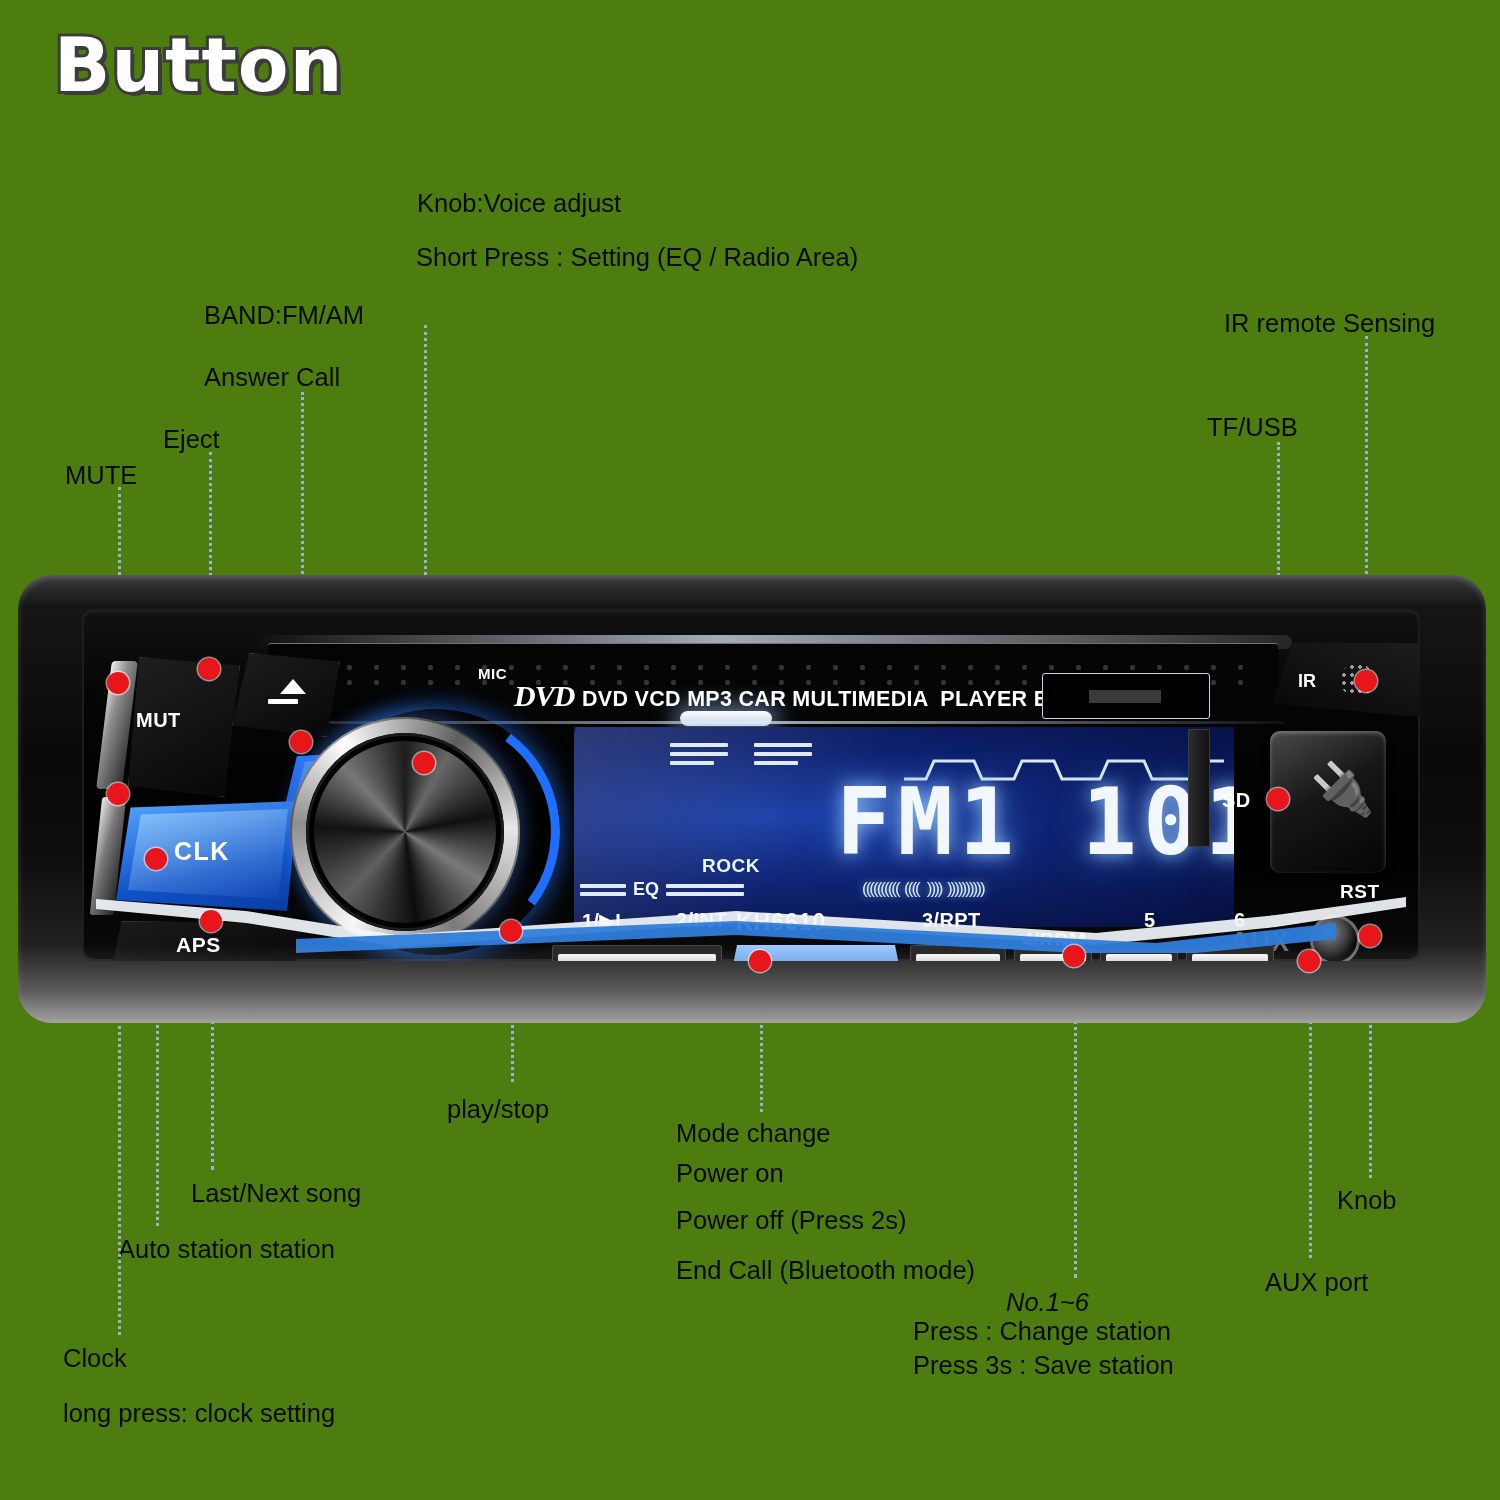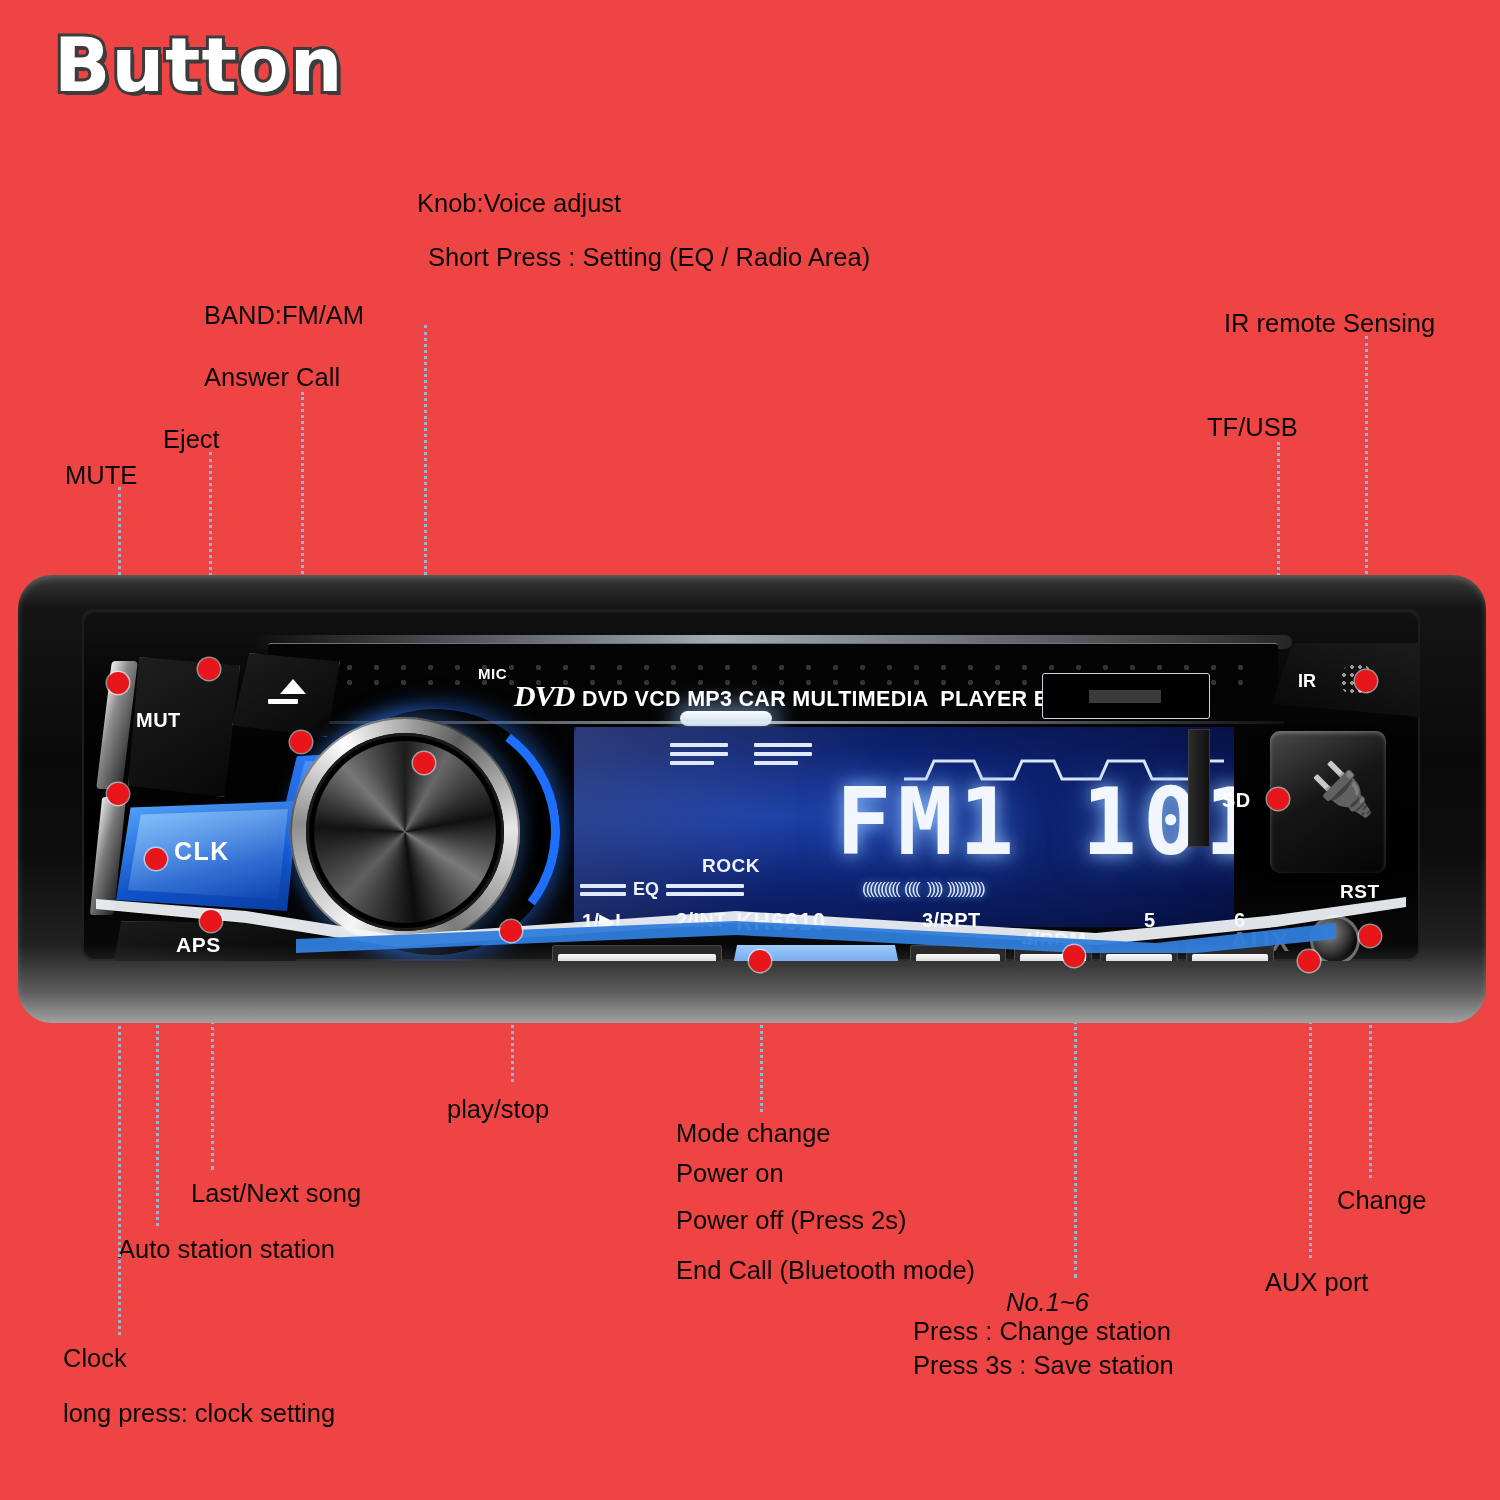--- a/index.html
+++ b/index.html
@@ -2,21 +2,21 @@
 <html><head>
 <meta charset="utf-8">
 <style>
   * { box-sizing: border-box; margin: 0; padding: 0; }
   html, body {
     width: 1500px; height: 1500px;
     background: #ffffff;
     font-family: "Liberation Sans", sans-serif;
     overflow: hidden;
   }
-  #page { position: relative; width: 1500px; height: 1500px; background:#ef4444; }
+  #page { position: relative; width: 1500px; height: 1500px; background:#4d7c0f; }
 
   
   .title {
     position: absolute; left: 54px; top: 22px;
     font-size: 74px; font-weight: 700; letter-spacing: 1px;
     color: #ffffff;
     -webkit-text-stroke: 6px #3c3c3c;
     paint-order: stroke fill;
     text-shadow: 4px 4px 0 #3c3c3c;
     font-family: "DejaVu Sans", sans-serif;
@@ -307,21 +307,21 @@
   }
 </style>
 </head>
 <body>
 
 <div id="page">
 
   <div class="title">Button</div>
 
   <div class="lbl" style="left:417px;top:186px;">Knob:Voice adjust</div>
-  <div class="lbl" style="left:428px;top:240px;">Short Press : Setting (EQ / Radio Area)</div>
+  <div class="lbl" style="left:416px;top:240px;">Short Press : Setting (EQ / Radio Area)</div>
 
   <div class="lbl" style="left:204px;top:298px;">BAND:FM/AM</div>
   <div class="lbl" style="left:204px;top:360px;">Answer Call</div>
   <div class="lbl" style="left:163px;top:422px;">Eject</div>
   <div class="lbl" style="left:65px;top:458px;">MUTE</div>
 
   <div class="lbl" style="left:1224px;top:306px;">IR remote Sensing</div>
   <div class="lbl" style="left:1207px;top:410px;">TF/USB</div>
 
   <div class="lbl" style="left:447px;top:1092px;">play/stop</div>
@@ -332,21 +332,21 @@
 
   <div class="lbl" style="left:676px;top:1116px;">Mode change</div>
   <div class="lbl" style="left:676px;top:1156px;">Power on</div>
   <div class="lbl" style="left:676px;top:1203px;">Power off (Press 2s)</div>
   <div class="lbl" style="left:676px;top:1253px;">End Call (Bluetooth mode)</div>
 
   <div class="lbl" style="left:1006px;top:1285px;font-style:italic;">No.1~6</div>
   <div class="lbl" style="left:913px;top:1314px;">Press : Change station</div>
   <div class="lbl" style="left:913px;top:1348px;">Press 3s : Save station</div>
 
-  <div class="lbl" style="left:1337px;top:1183px;">Change</div>
+  <div class="lbl" style="left:1337px;top:1183px;">Knob</div>
   <div class="lbl" style="left:1265px;top:1265px;">AUX port</div>
 
   <div class="leader" style="left:118px;top:487px;height:196px;"></div>
   <div class="leader" style="left:209px;top:452px;height:220px;"></div>
   <div class="leader" style="left:301px;top:392px;height:350px;"></div>
   <div class="leader" style="left:424px;top:325px;height:430px;"></div>
   <div class="leader" style="left:1277px;top:442px;height:350px;"></div>
   <div class="leader" style="left:1365px;top:336px;height:340px;"></div>
 
   <div class="leader" style="left:118px;top:805px;height:530px;"></div>

